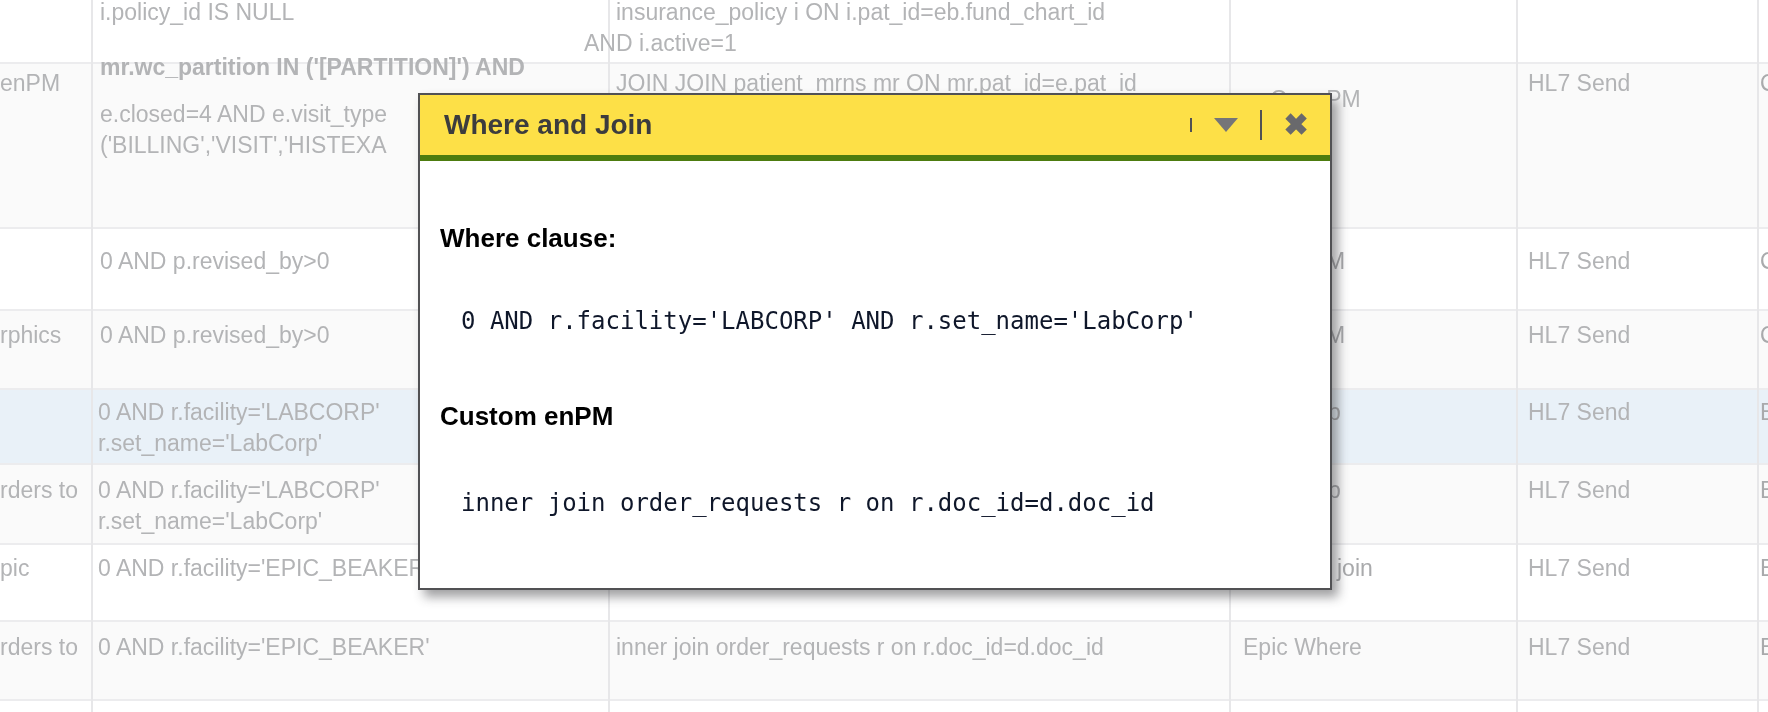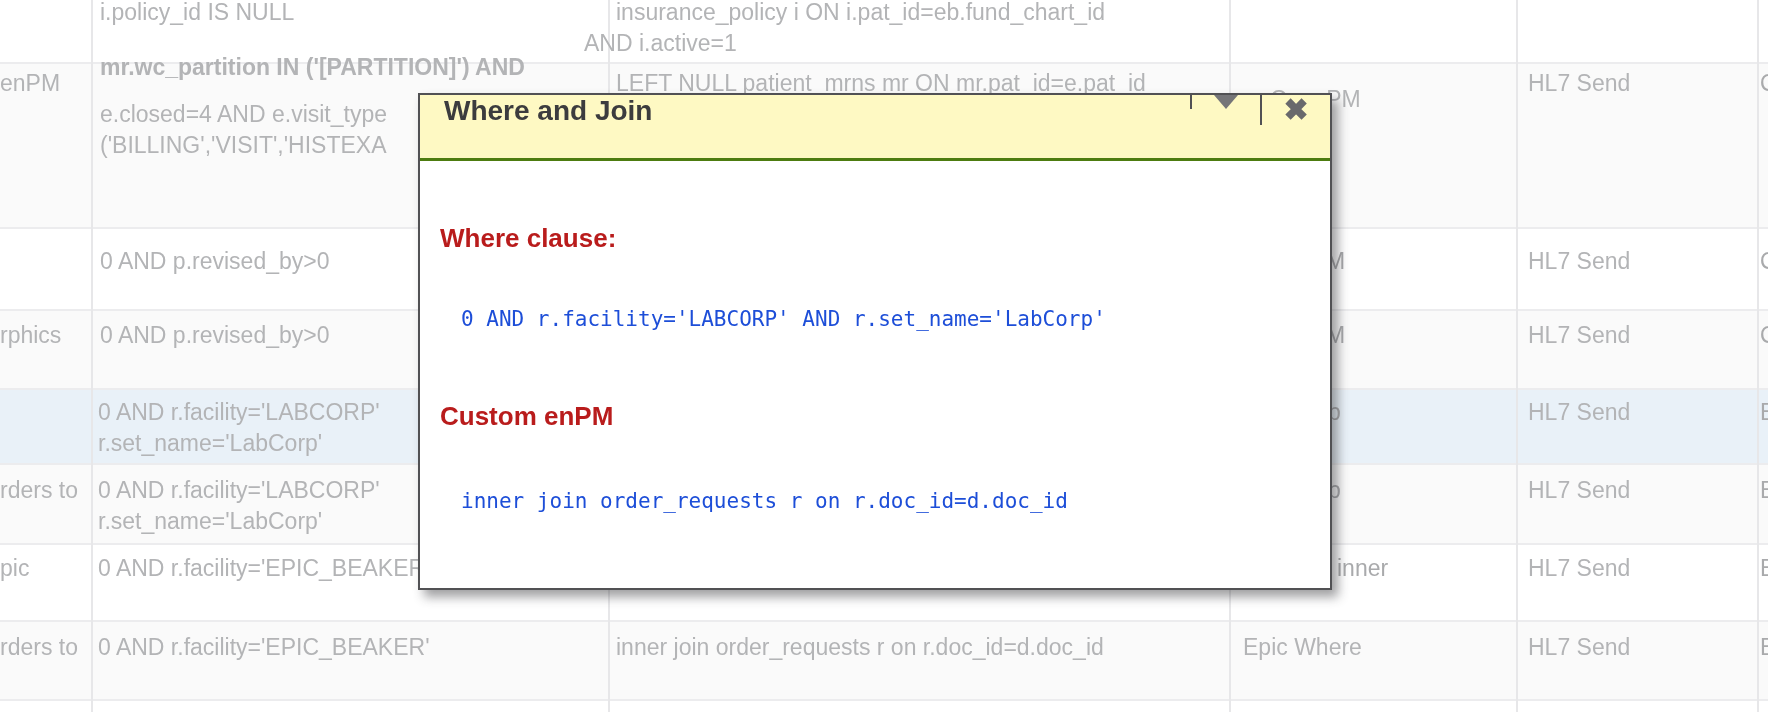--- a/index.html
+++ b/index.html
@@ -16,37 +16,37 @@
     color:#b3b4b6;white-space:pre;
   }
   .cell.frag{color:#a9aaac;}
   
   .modal{
     position:absolute;left:418px;top:93px;width:914px;height:497px;
     background:#ffffff;border:2px solid #515154;box-sizing:border-box;
     box-shadow:6px 7px 10px rgba(45,45,48,.45);z-index:10;
   }
   .modal-header{
-    height:66px;background:#fef9c3;border-bottom:3px solid #4d7c0f;
-    display:flex;align-items:flex-start;box-sizing:border-box;
+    height:66px;background:#fde047;border-bottom:6px solid #4d7c0f;
+    display:flex;align-items:center;box-sizing:border-box;
   }
   .modal-title{
     flex:1;display:flex;align-items:center;padding-left:24px;
     font-size:28px;font-weight:bold;color:#3c3c3e;
   }
   .hdr-btn{
     width:70px;border-left:2px solid #515154;display:flex;
     align-items:center;justify-content:center;cursor:pointer;box-sizing:border-box;
   }
   .tri{width:0;height:0;border-left:12px solid transparent;border-right:12px solid transparent;border-top:14px solid #757578;}
   .x-glyph{font-size:30px;font-weight:bold;color:#69696c;line-height:1;}
-  .m-label{position:absolute;left:20px;font-size:26px;font-weight:bold;color:#b91c1c;white-space:pre;}
+  .m-label{position:absolute;left:20px;font-size:26px;font-weight:bold;color:#000000;white-space:pre;}
   .m-code{
     position:absolute;left:41px;font-family:"DejaVu Sans Mono",monospace;
-    font-size:21px;color:#1d4ed8;white-space:pre;
+    font-size:24px;color:#0f172a;white-space:pre;
   }
 </style>
 </head>
 <body>
 
 <div class="stripe first" style="top:0;height:62px;background:#ffffff;"></div>
 <div class="stripe" style="top:62px;height:165px;background:#fafafa;"></div>
 <div class="stripe" style="top:227px;height:82px;background:#ffffff;"></div>
 <div class="stripe" style="top:309px;height:79px;background:#fafafa;"></div>
 <div class="stripe" style="top:388px;height:75px;background:#e9f1f8;"></div>
@@ -62,21 +62,21 @@
 <div class="vline" style="left:1757px;"></div>
 
 <span class="cell" style="left:100px;top:-3px;">i.policy_id IS NULL</span>
 <span class="cell" style="left:616px;top:-3px;">insurance_policy i ON i.pat_id=eb.fund_chart_id</span>
 <span class="cell" style="left:584px;top:28px;">AND i.active=1</span>
 
 <span class="cell" style="left:0;top:68px;">enPM</span>
 <span class="cell" style="left:100px;top:52px;font-weight:bold;">mr.wc_partition IN ('[PARTITION]') AND</span>
 <span class="cell" style="left:100px;top:99px;">e.closed=4 AND e.visit_type</span>
 <span class="cell" style="left:100px;top:130px;">('BILLING','VISIT','HISTEXA</span>
-<span class="cell" style="left:616px;top:68px;">LEFT NULL patient_mrns mr ON mr.pat_id=e.pat_id</span>
+<span class="cell" style="left:616px;top:68px;">JOIN JOIN patient_mrns mr ON mr.pat_id=e.pat_id</span>
 <span class="cell" style="left:1243px;top:84px;margin-left:27px;">OpenPM</span>
 <span class="cell" style="left:1528px;top:68px;">HL7 Send</span>
 <span class="cell frag" style="left:1760px;top:68px;">O</span>
 
 <span class="cell" style="left:100px;top:246px;">0 AND p.revised_by&gt;0</span>
 <span class="cell frag" style="left:1326px;top:246px;">M</span>
 <span class="cell" style="left:1528px;top:246px;">HL7 Send</span>
 <span class="cell frag" style="left:1760px;top:246px;">O</span>
 
 <span class="cell" style="left:0;top:320px;">rphics</span>
@@ -93,21 +93,21 @@
 
 <span class="cell" style="left:0;top:475px;">rders to</span>
 <span class="cell" style="left:98px;top:475px;">0 AND r.facility='LABCORP'</span>
 <span class="cell" style="left:98px;top:506px;">r.set_name='LabCorp'</span>
 <span class="cell frag" style="left:1328px;top:475px;">b</span>
 <span class="cell" style="left:1528px;top:475px;">HL7 Send</span>
 <span class="cell frag" style="left:1760px;top:475px;">E</span>
 
 <span class="cell" style="left:0;top:553px;">pic</span>
 <span class="cell" style="left:98px;top:553px;">0 AND r.facility='EPIC_BEAKER'</span>
-<span class="cell frag" style="left:1337px;top:553px;">inner</span>
+<span class="cell frag" style="left:1337px;top:553px;">join</span>
 <span class="cell" style="left:1528px;top:553px;">HL7 Send</span>
 <span class="cell frag" style="left:1760px;top:553px;">E</span>
 
 <span class="cell" style="left:0;top:632px;">rders to</span>
 <span class="cell" style="left:98px;top:632px;">0 AND r.facility='EPIC_BEAKER'</span>
 <span class="cell" style="left:616px;top:632px;">inner join order_requests r on r.doc_id=d.doc_id</span>
 <span class="cell" style="left:1243px;top:632px;">Epic Where</span>
 <span class="cell" style="left:1528px;top:632px;">HL7 Send</span>
 <span class="cell frag" style="left:1760px;top:632px;">E</span>
 

